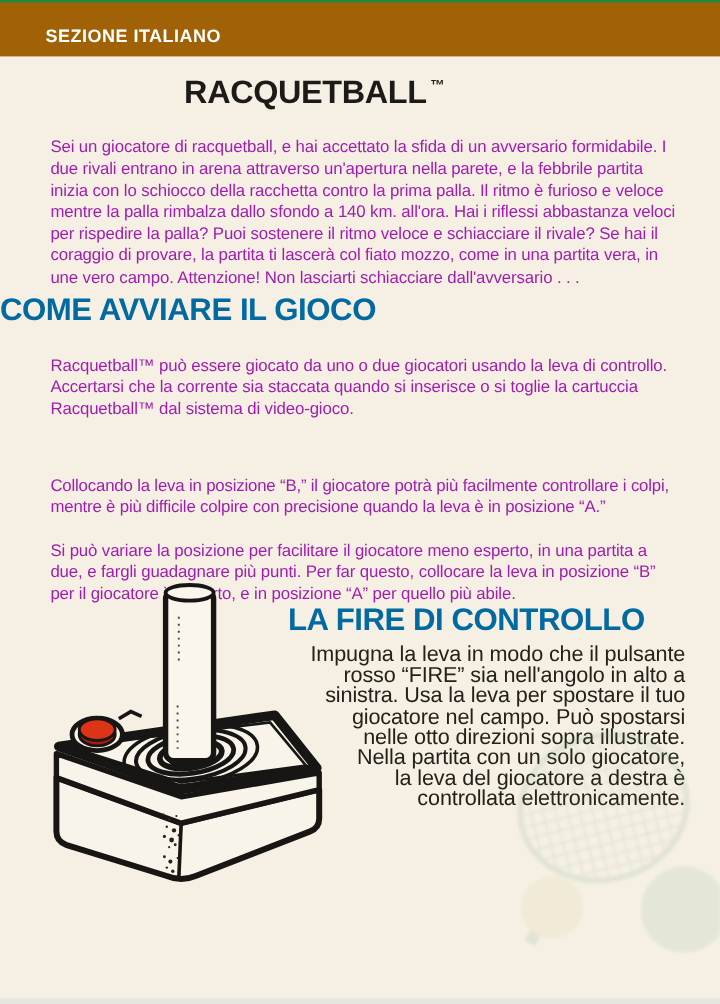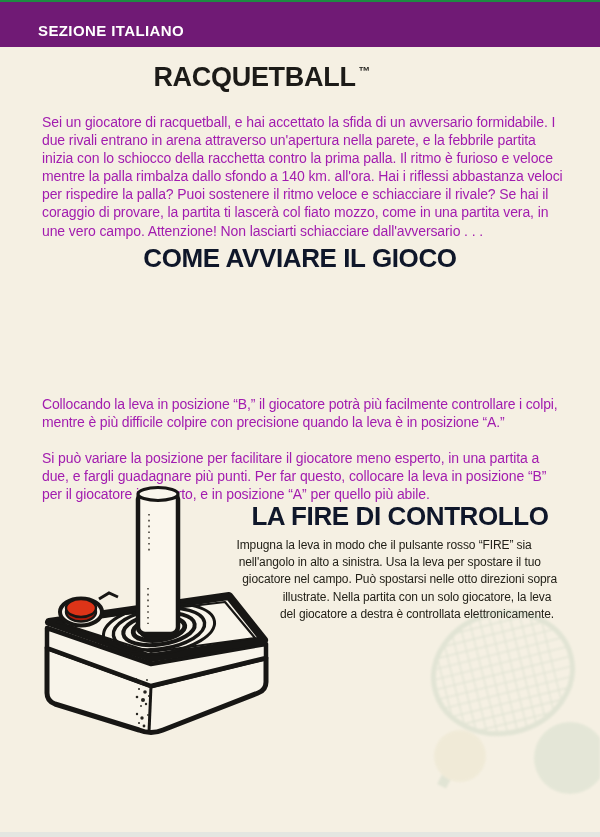--- a/index.html
+++ b/index.html
@@ -9,58 +9,58 @@
     font-family:"Liberation Sans", sans-serif;
     color:#211f1a;
     position:relative;
     overflow:hidden;
   }
   .page { position:absolute; inset:0; }
 
   
   .band {
     position:absolute; top:0; left:0; right:0; height:45px;
-    background:#701a75;
+    background:#a16207;
     border-top:2px solid #1d8a42;
   }
   .band-label {
     position:absolute; left:38px; bottom:8px;
     color:#ffffff; font-weight:bold; font-size:15px; letter-spacing:0.4px;
   }
 
   
   .title {
     position:absolute; top:62px; left:0; width:524px;
     text-align:center; font-size:27px; font-weight:bold; letter-spacing:-0.3px;
     color:#1c1b18;
   }
   .title .tm { font-size:12px; position:relative; top:-11px; margin-left:3px; letter-spacing:0; }
   .h2 {
-    position:absolute; left:0; width:600px; text-align:center;
-    font-size:26px; font-weight:bold; letter-spacing:-0.4px; color:#0f172a;
+    position:absolute; left:0; width:600px; text-align:left;
+    font-size:26px; font-weight:bold; letter-spacing:-0.4px; color:#0369a1;
   }
   .h-avvio { top:243px; }
   .h-diff  { top:345px; }
   .h-contr { top:501px; left:240px; width:320px; }
 
   
   .copy {
     position:absolute; left:42px; width:522px;
     font-size:14px; line-height:18.1px; letter-spacing:-0.1px;
     color:#a21caf;
   }
   .p-intro { top:99px;  }
   .p-avvio { top:281px; }
   .p-diff1 { top:381px; width:524px; letter-spacing:-0.15px; }
   .p-diff2 { top:435px; }
 
   .p-contr {
-    position:absolute; top:537px; left:43px; width:516px;
-    font-size:12px; line-height:17.2px; letter-spacing:-0.1px;
-    text-align:center; color:#232119;
+    position:absolute; top:537px; left:55px; width:516px;
+    font-size:18px; line-height:17.2px; letter-spacing:-0.1px;
+    text-align:right; color:#232119;
   }
   .shape-spacer {
     float:left; width:240px; height:125px;
     shape-outside: polygon(0 0, 143px 0, 166px 17px, 177px 34px, 196px 51px, 232px 68px, 232px 125px, 0 125px);
   }
 
   .joystick { position:absolute; left:33px; top:482px; width:240px; height:295px; }
 
   .ghost {
     position:absolute; left:408px; top:598px; width:192px; height:210px;
@@ -79,20 +79,21 @@
 
   <div class="band">
     <div class="band-label">SEZIONE ITALIANO</div>
   </div>
 
   <div class="title"><span>RACQUETBALL</span><span class="tm">™</span></div>
 
   <p class="copy p-intro">Sei un giocatore di racquetball, e hai accettato la sfida di un avversario formidabile. I due rivali entrano in arena attraverso un'apertura nella parete, e la febbrile partita inizia con lo schiocco della racchetta contro la prima palla. Il ritmo è furioso e veloce mentre la palla rimbalza dallo sfondo a 140 km. all'ora. Hai i riflessi abbastanza veloci per rispedire la palla? Puoi sostenere il ritmo veloce e schiacciare il rivale? Se hai il coraggio di provare, la partita ti lascerà col fiato mozzo, come in una partita vera, in une vero campo. Attenzione! Non lasciarti schiacciare dall'avversario . . .</p>
 
   <div class="h2 h-avvio">COME AVVIARE IL GIOCO</div>
+  <p class="copy p-avvio">Racquetball™ può essere giocato da uno o due giocatori usando la leva di controllo. Accertarsi che la corrente sia staccata quando si inserisce o si toglie la cartuccia Racquetball™ dal sistema di video-gioco.</p>
 
   <p class="copy p-diff1">Collocando la leva in posizione “B,” il giocatore potrà più facilmente controllare i colpi, mentre è più difficile colpire con precisione quando la leva è in posizione “A.”</p>
   <p class="copy p-diff2">Si può variare la posizione per facilitare il giocatore meno esperto, in una partita a due, e fargli guadagnare più punti. Per far questo, collocare la leva in posizione “B” per il giocatore inesperto, e in posizione “A” per quello più abile.</p>
 
   <div class="h2 h-contr">LA FIRE DI CONTROLLO</div>
 
   <div class="p-contr">
     <span class="shape-spacer"></span><span>Impugna la leva in modo che il pulsante rosso “FIRE” sia nell'angolo in alto a sinistra. Usa la leva per spostare il tuo giocatore nel campo. Può spostarsi nelle otto direzioni sopra illustrate. Nella partita con un solo giocatore, la leva del giocatore a destra è controllata elettronicamente.</span>
   </div>
 

